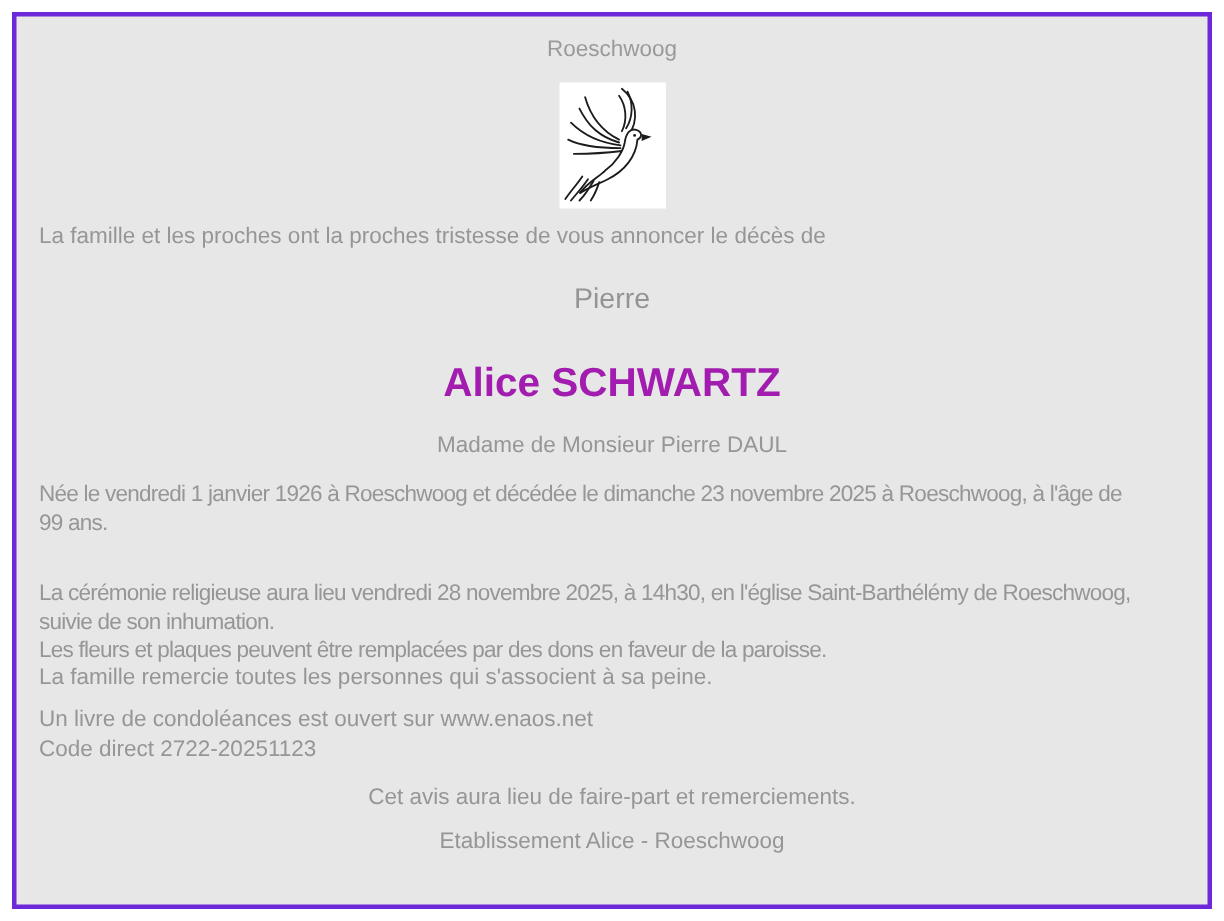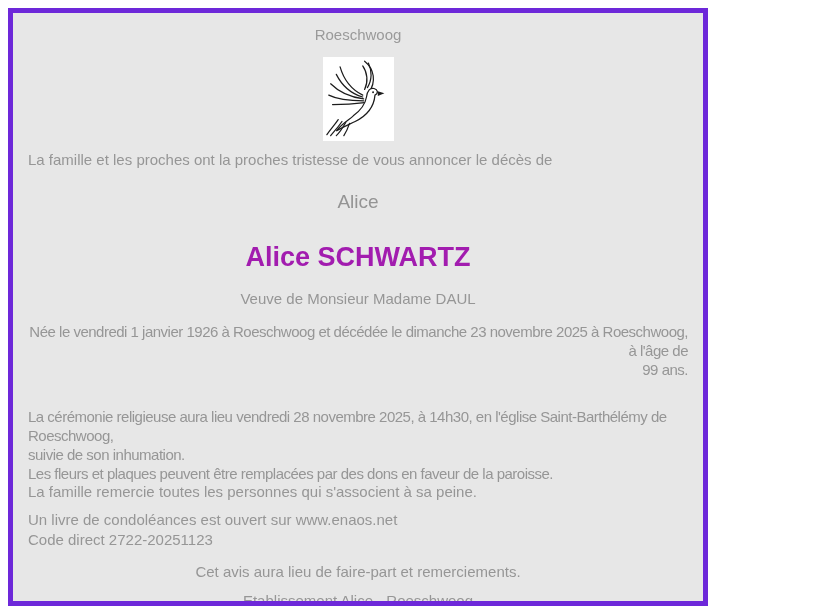--- a/index.html
+++ b/index.html
@@ -3,24 +3,24 @@
 <meta charset="utf-8">
 <style>
   html, body {
     margin: 0;
     padding: 0;
     background: #ffffff;
     font-family: "Liberation Sans", sans-serif;
   }
   .notice-frame {
     box-sizing: border-box;
-    width: 700px;
+    width: 800px;
     height: 598px;
     margin: 8px;
-    border: 5px solid #6d28d9;
+    border: 3px solid #6d28d9;
     background: #e7e7e7;
     overflow: hidden;
   }
   .notice-content {
     padding: 0 15px;
     color: #969696;
   }
   .t-center { text-align: center; }
   .t-left   { text-align: left; }
   .town {
@@ -63,21 +63,21 @@
     line-height: 17px;
   }
   .para {
     font-size: 15px;
     white-space: pre-line;
   }
   .condensed {
     letter-spacing: -0.5px;
     line-height: 19px;
   }
-  .life-dates { margin-top: 15px; text-align: right; }
+  .life-dates { margin-top: 15px; }
   .ceremony   { margin-top: 28px; }
   .thanks     { margin-top: 0; line-height: 17px; }
   .condolences{ margin-top: 10px; line-height: 20px; }
   .notice-footer { margin-top: 13px; font-size: 15px; line-height: 17px; }
   .establishment { margin-top: 12px; font-size: 15px; line-height: 17px; }
 </style>
 </head>
 <body>
 
 <div class="notice-frame">
@@ -108,25 +108,25 @@
           <path d="M14 66 C10 72 6 76 2 82"></path>
           <path d="M18 68 C14 74 10 78 6 83"></path>
           <path d="M22 69 C18 76 16 79 12 83"></path>
           <path d="M26 70 C24 76 22 80 20 83"></path>
         </svg>
       </span>
     </div>
 
     <div class="intro t-left">La famille et les proches ont la proches tristesse de vous annoncer le décès de</div>
 
-    <div class="honorific t-center">Alice</div>
+    <div class="honorific t-center">Pierre</div>
 
     <div class="deceased-name t-center">Alice SCHWARTZ</div>
 
-    <div class="relation t-center">Veuve de Monsieur Madame DAUL</div>
+    <div class="relation t-center">Madame de Monsieur Pierre DAUL</div>
 
     <div class="para condensed life-dates t-left">Née le vendredi 1 janvier 1926 à Roeschwoog et décédée le dimanche 23 novembre 2025 à Roeschwoog, à l'âge de
 99 ans.</div>
 
     <div class="para condensed ceremony t-left">La cérémonie religieuse aura lieu vendredi 28 novembre 2025, à 14h30, en l'église Saint-Barthélémy de Roeschwoog,
 suivie de son inhumation.
 Les fleurs et plaques peuvent être remplacées par des dons en faveur de la paroisse.</div>
 
     <div class="para thanks t-left">La famille remercie toutes les personnes qui s'associent à sa peine.</div>
 

